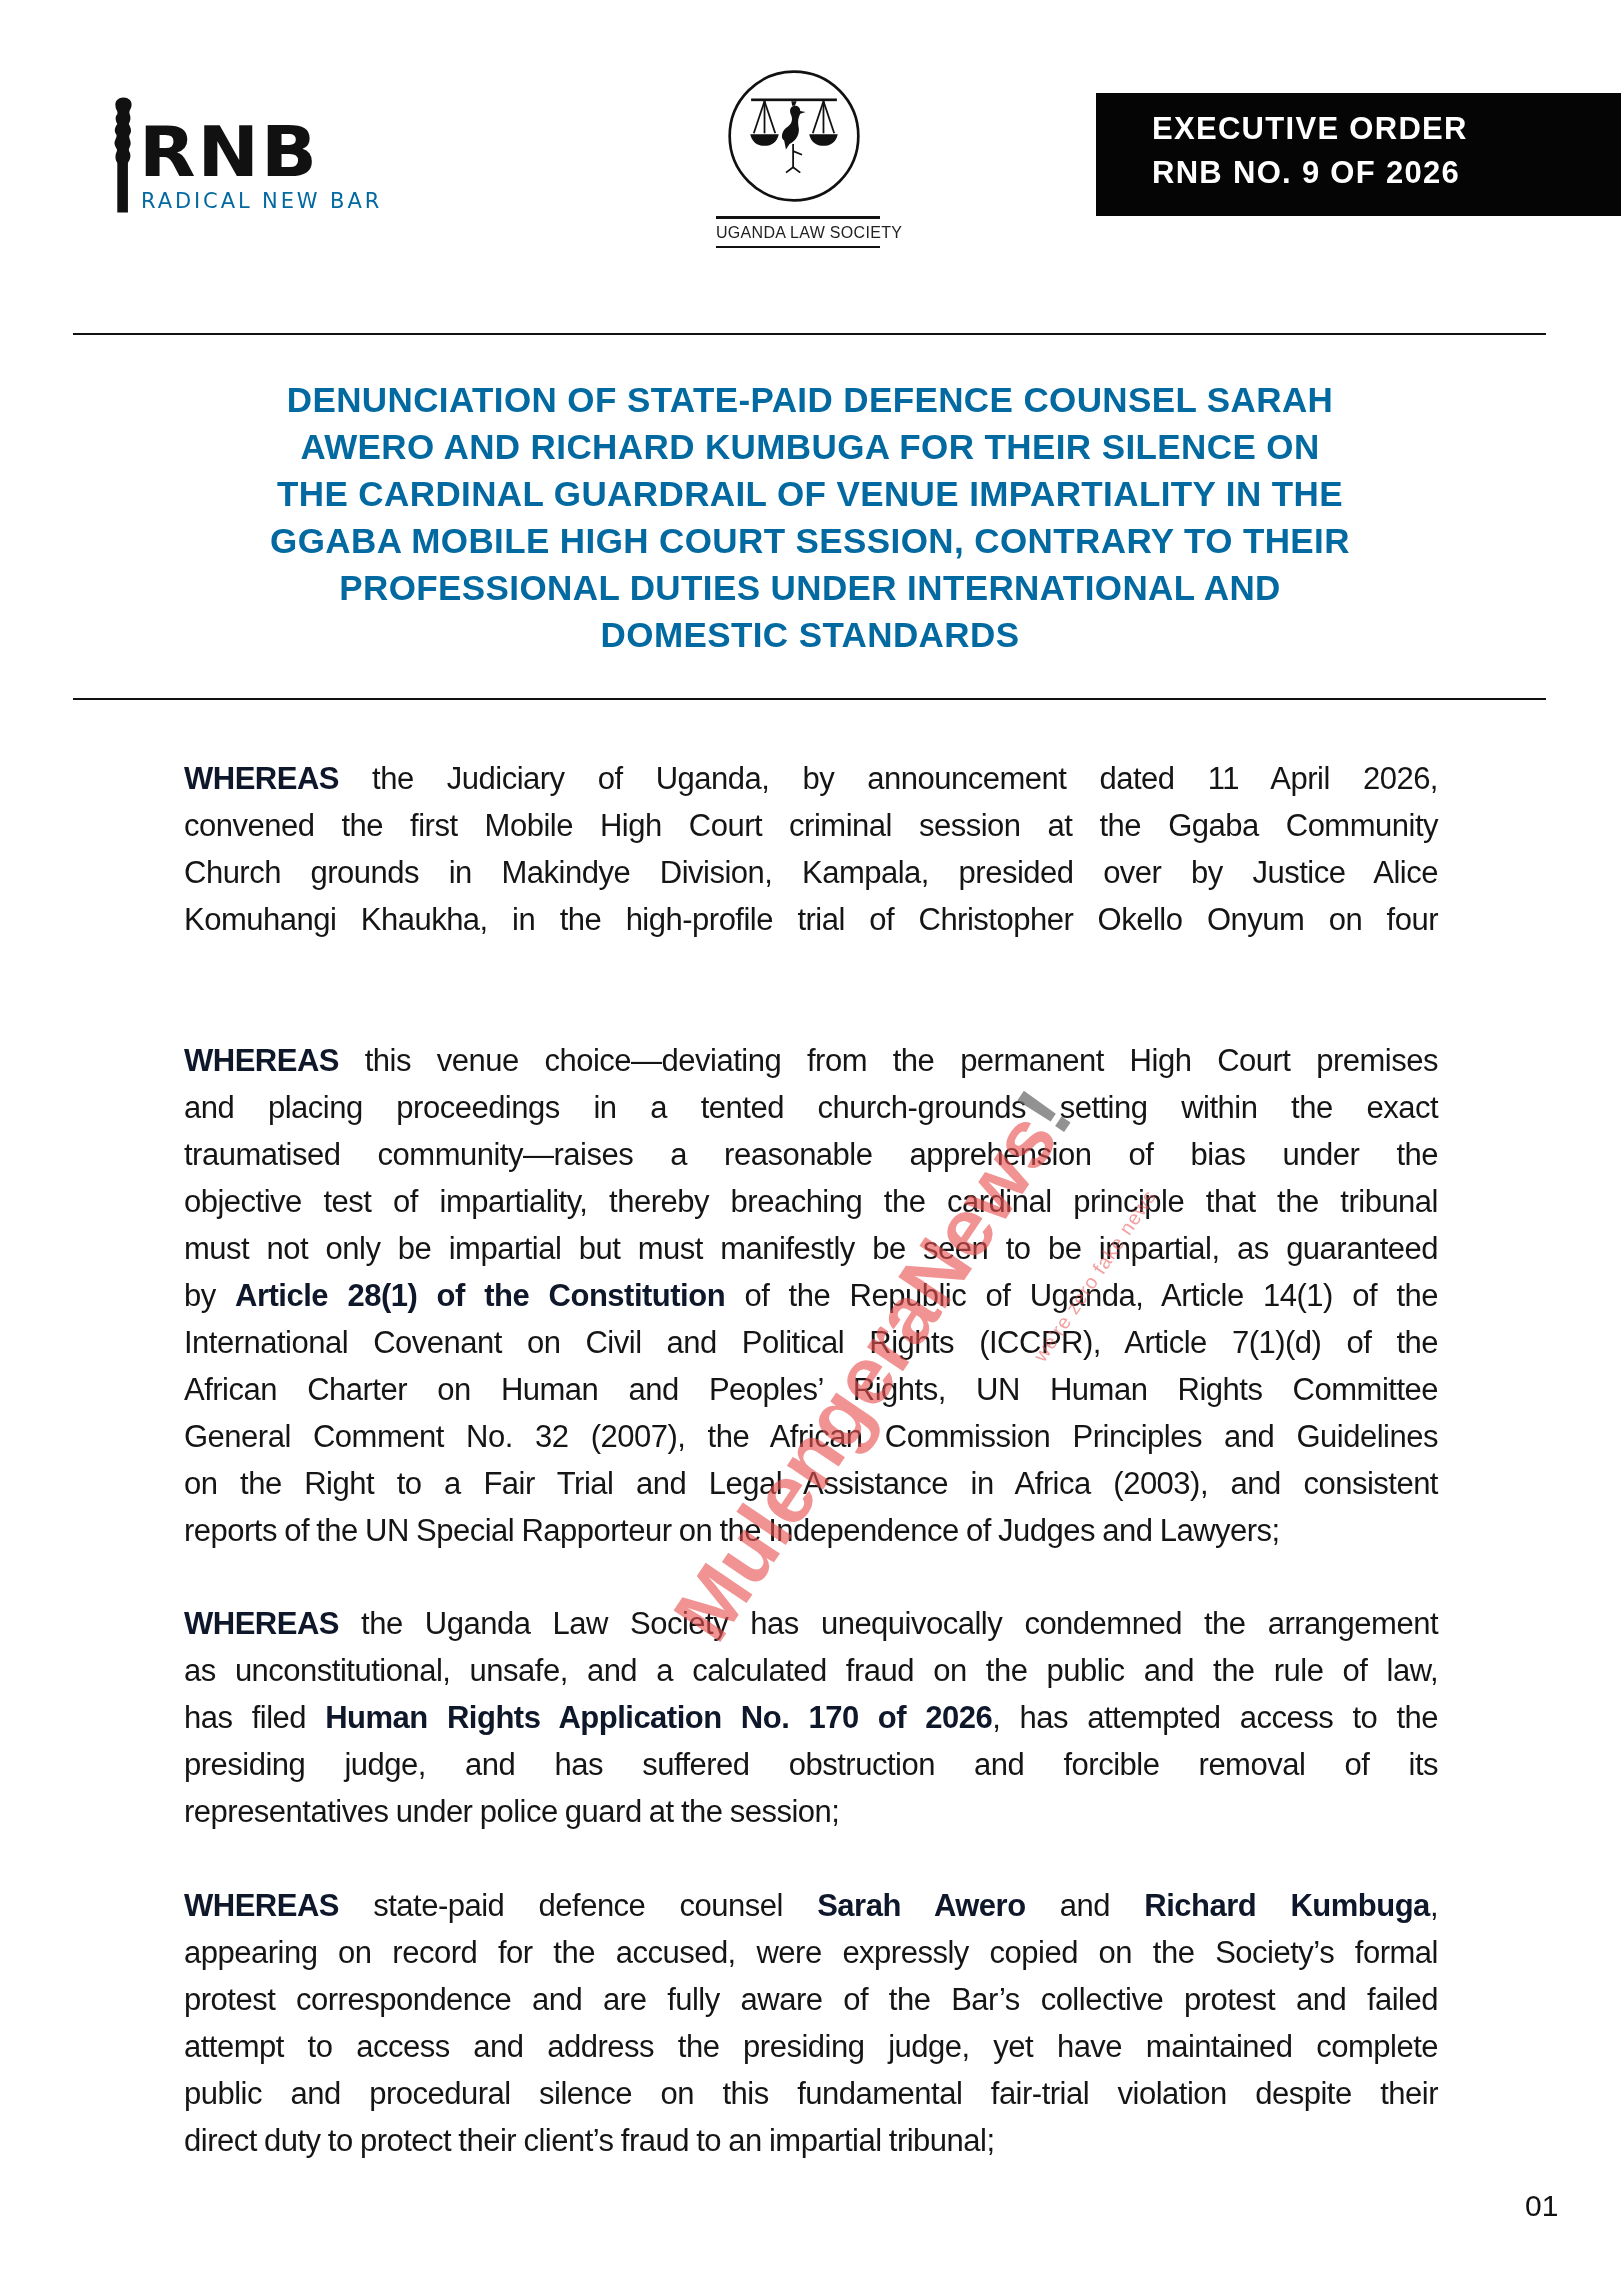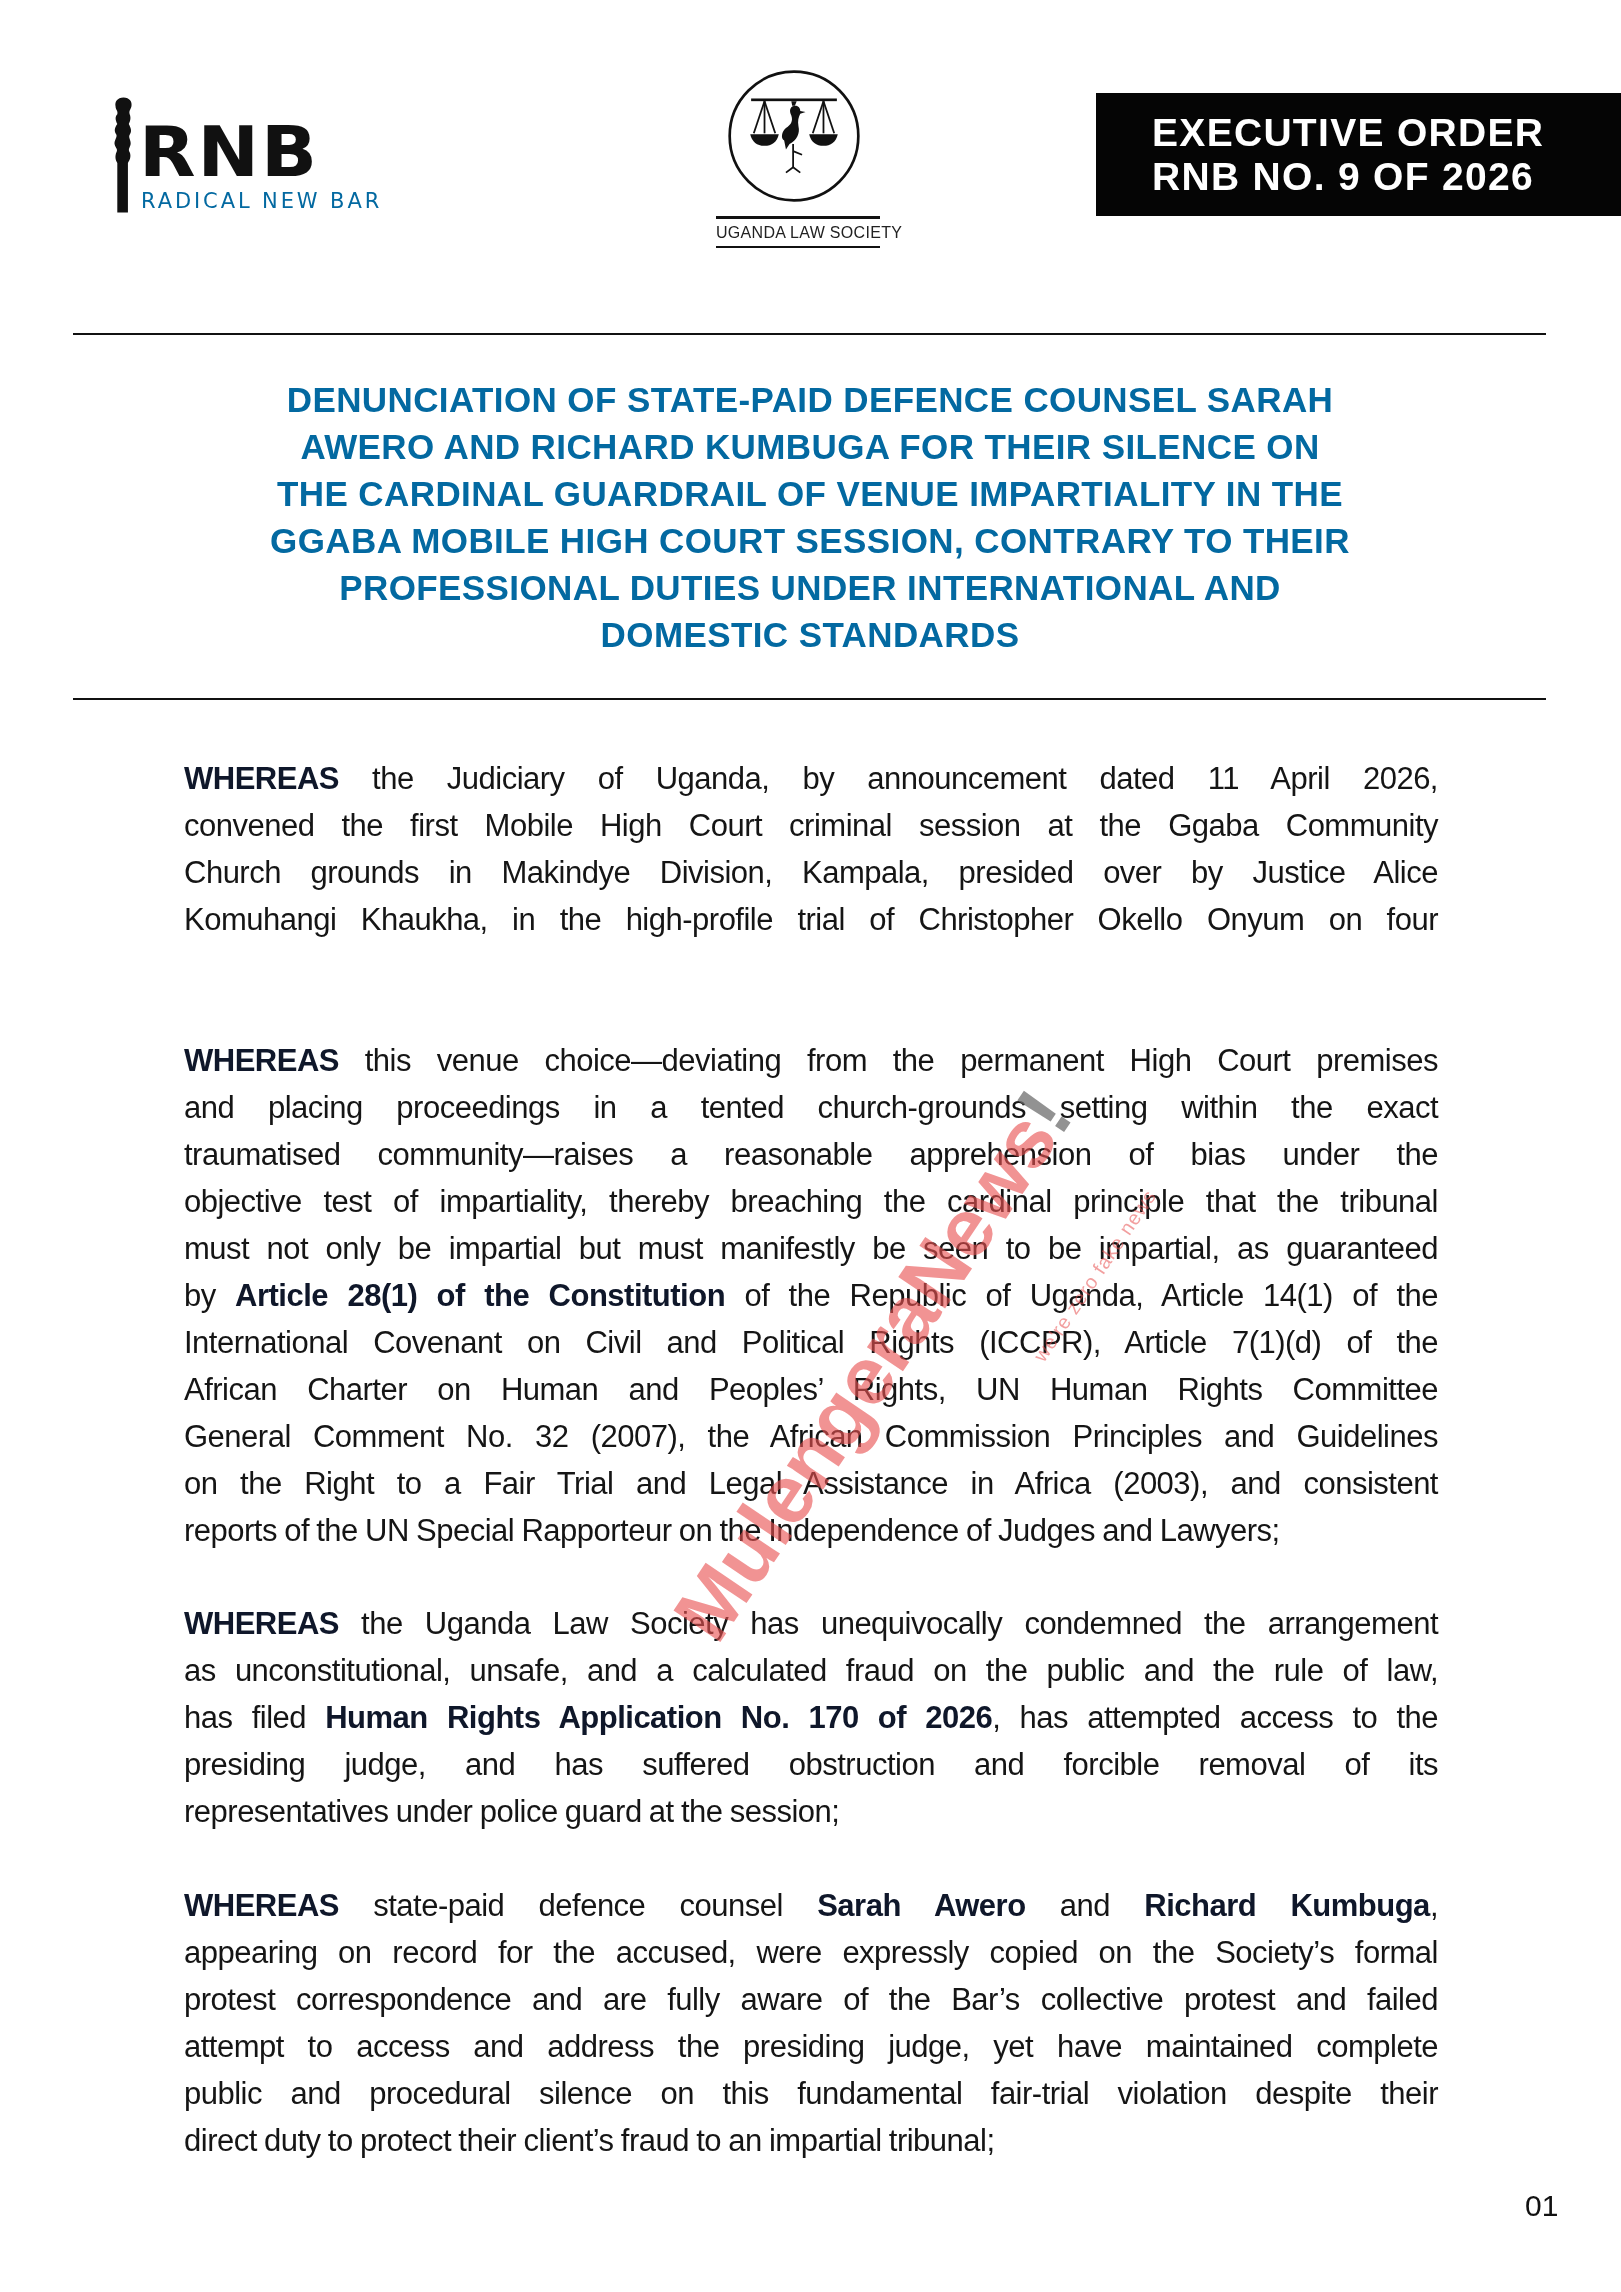--- a/index.html
+++ b/index.html
@@ -11,21 +11,21 @@
   #rnb-sub { position:absolute; left:29px; top:92px; font-family:"DejaVu Sans", sans-serif; font-weight:normal; font-size:21px; letter-spacing:2.9px; color:#0369a1; white-space:nowrap; }
   #rnb-staff { position:absolute; left:0; top:0; width:23px; height:116px; }
   
   #uls-logo { left:716px; top:63px; width:166px; height:188px; }
   #uls-circle { position:absolute; left:10.7px; top:6.3px; width:134px; height:134px; }
   #uls-rule-top { position:absolute; left:0; top:153px; width:164px; height:2.7px; background:#111; }
   #uls-name { position:absolute; left:0; top:161px; width:164px; text-align:center; font-size:16px; color:#222; letter-spacing:0.3px; white-space:nowrap; }
   #uls-rule-bot { position:absolute; left:0; top:183px; width:164px; height:1.8px; background:#111; }
   
   #eo-box { left:1096px; top:93px; width:525px; height:123px; background:#050505; }
-  .eo-line { position:absolute; left:56px; color:#ffffff; font-weight:bold; font-size:39px; letter-spacing:1.3px; white-space:nowrap; line-height:1; }
+  .eo-line { position:absolute; left:56px; color:#ffffff; font-weight:bold; font-size:31px; letter-spacing:1.3px; white-space:nowrap; line-height:1; }
   #eo-l1 { top:19.7px; } #eo-l2 { top:64px; }
   
   .rule { position:absolute; left:73px; width:1473px; height:1.8px; background:#111; }
   #rule-top { top:333px; } #rule-bot { top:698px; }
   
   #title { position:absolute; left:107px; width:1406px; top:376px; text-align:center; }
   .title-line { font-weight:bold; font-size:35px; line-height:47px; letter-spacing:0.4px; white-space:nowrap; color:#0369a1; }
   
   .para { position:absolute; left:184px; width:1254px; }
   .ln { font-size:31px; line-height:47px; height:47px; text-align:justify; text-align-last:justify; white-space:nowrap; overflow:visible; color:#151515; letter-spacing:-0.5px; word-spacing:-0.9px; }

